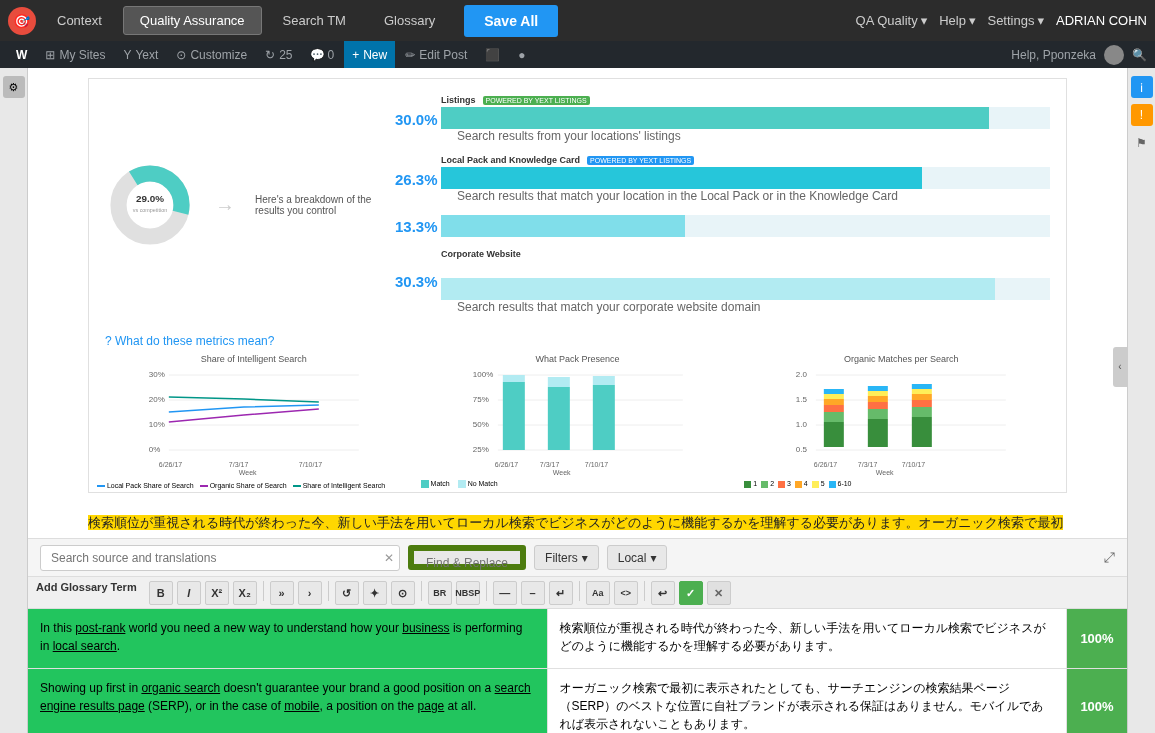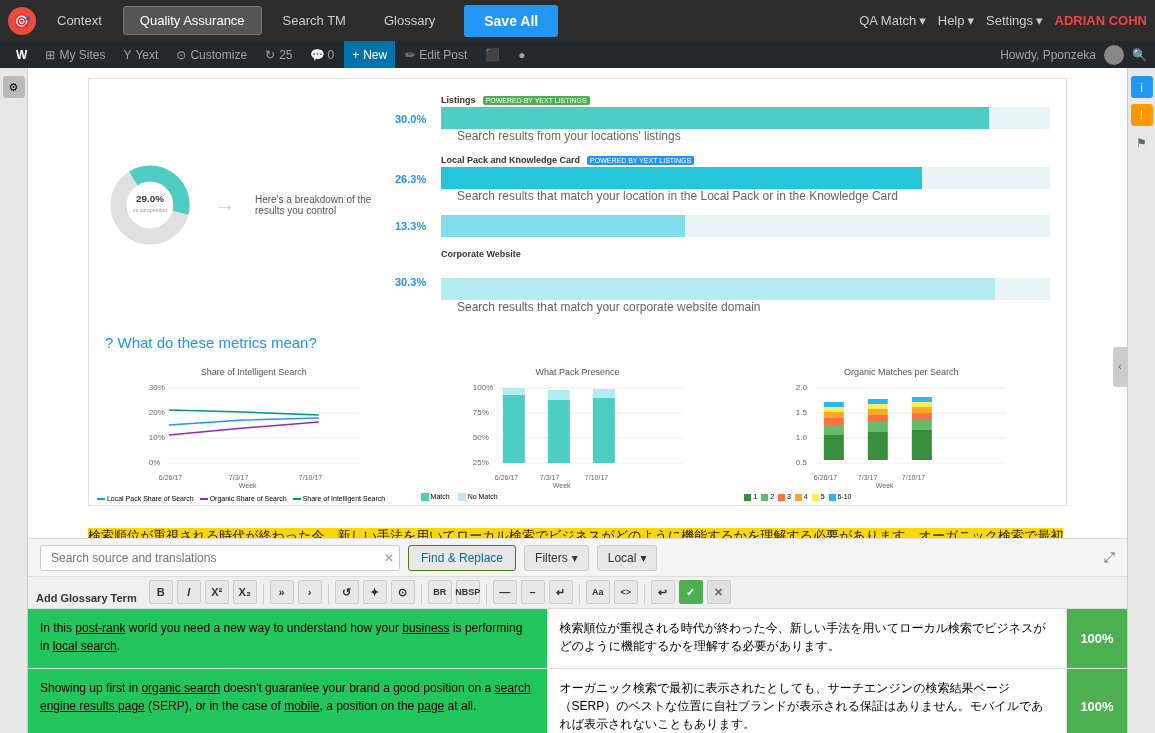--- a/index.html
+++ b/index.html
@@ -53,21 +53,21 @@
       align-items: center;
       gap: 12px;
       color: #ccc;
       font-size: 13px;
     }
     .nav-right-btn {
       color: #ccc;
       cursor: pointer;
       display: flex; align-items: center; gap: 3px;
     }
-    .user-name { color: #ef4444; font-weight: bold; }
+    .user-name { color: #ffffff; font-weight: normal; }
 
     
     .wp-bar {
       display: flex;
       align-items: center;
       background: #23282d;
       height: 27px;
       padding: 0 8px;
       gap: 2px;
     }
@@ -173,21 +173,21 @@
     .funnel-row {
       display: flex;
       align-items: center;
       gap: 8px;
       font-size: 10px;
     }
     .funnel-pct {
       color: #2196F3;
       font-weight: bold;
       width: 38px;
-      font-size: 11px;
+      font-size: 15px;
     }
     .funnel-bar-bg {
       flex: 1;
       height: 22px;
       background: #e8f4f8;
       position: relative;
     }
     .funnel-bar-fill {
       height: 100%;
       background: #4ECDC4;
@@ -231,21 +231,20 @@
       margin-bottom: 3px;
       text-align: center;
     }
 
     
     .bottom-toolbar {
       background: #f5f5f5;
       border-top: 1px solid #ddd;
       padding: 6px 12px;
       display: flex;
-      align-items: center;
       gap: 8px;
       height: 38px;
     }
     .search-input-wrapper {
       flex: 1;
       max-width: 360px;
       position: relative;
     }
     .search-input {
       width: 100%;
@@ -258,26 +257,26 @@
     .search-clear {
       position: absolute;
       right: 6px;
       top: 50%;
       transform: translateY(-50%);
       color: #999;
       cursor: pointer;
     }
     .find-replace-btn {
       background: #e8e8e8;
-      border: 1px solid #4d7c0f;
+      border: 6px solid #4d7c0f;
       padding: 5px 12px;
       border-radius: 3px;
       cursor: pointer;
       font-size: 12px;
-      color: #0369a1;
+      color: #737373;
     }
     .filters-btn, .sort-btn {
       background: #e8e8e8;
       border: 1px solid #ccc;
       padding: 5px 10px;
       border-radius: 3px;
       cursor: pointer;
       font-size: 12px;
       color: #333;
       display: flex; align-items: center; gap: 4px;
@@ -290,21 +289,21 @@
       color: #666;
       font-size: 14px;
     }
 
     
     .format-toolbar {
       background: #f0f0f0;
       border-top: 1px solid #ddd;
       padding: 4px 8px;
       display: flex;
-      align-items: flex-end;
+      align-items: flex-start;
       gap: 4px;
       height: 32px;
     }
     .glossary-term-label {
       font-size: 11px;
       color: #333;
       font-weight: bold;
       margin-right: 8px;
     }
     .format-btn {
@@ -387,21 +386,21 @@
   <div class="nav-logo">
     <span>🎯</span>
   </div>
   <button class="nav-tab">Context</button>
   <button class="nav-tab active">Quality Assurance</button>
   <button class="nav-tab">Search TM</button>
   <button class="nav-tab">Glossary</button>
   <button class="save-all-btn">Save All</button>
   <div class="nav-right">
     <span class="nav-right-btn">
-      <span>QA Match</span>
+      <span>QA Quality</span>
       <span>▾</span>
     </span>
     <span class="nav-right-btn">
       <span>Help</span>
       <span>▾</span>
     </span>
     <span class="nav-right-btn">
       <span>Settings</span>
       <span>▾</span>
     </span>
@@ -435,21 +434,21 @@
     <span>+</span>
     <span>New</span>
   </span>
   <span class="wp-bar-item">
     <span>✏</span>
     <span>Edit Post</span>
   </span>
   <span class="wp-bar-item">⬛</span>
   <span class="wp-bar-item">●</span>
   <div class="wp-bar-right">
-    <span>Howdy, Pponzeka</span>
+    <span>Help, Pponzeka</span>
     <span style="width:20px;height:20px;background:#888;border-radius:50%;display:inline-block;"></span>
     <span style="cursor:pointer;">🔍</span>
   </div>
 </div>
 
 <div class="main-content">
 
   <div class="left-sidebar">
     <div class="sidebar-icon">⚙</div>
   </div>
@@ -528,21 +527,21 @@
                     <div class="funnel-bar-bg">
                       <div class="funnel-bar-fill" style="width:91%; background:#B2EBF2;"></div>
                     </div>
                     <div class="funnel-label-sub">Search results that match your corporate website domain</div>
                   </div>
                 </div>
 
               </div>
             </div>
 
-            <div style="font-size:15px; color:#2196F3; cursor:pointer; padding-left:8px; margin-bottom:16px;">? What do these metrics mean?</div>
+            <div style="font-size:12px; color:#2196F3; cursor:pointer; padding-left:8px; margin-bottom:6px;">? What do these metrics mean?</div>
 
             <div>
               <div class="charts-row">
 
                 <div class="mini-chart">
                   <div class="mini-chart-title">Share of Intelligent Search</div>
                   <svg width="100%" height="110" viewBox="0 0 210 110">
                     <text x="0" y="10" font-size="8" fill="#666">30%</text>
                     <text x="0" y="35" font-size="8" fill="#666">20%</text>
                     <text x="0" y="60" font-size="8" fill="#666">10%</text>

